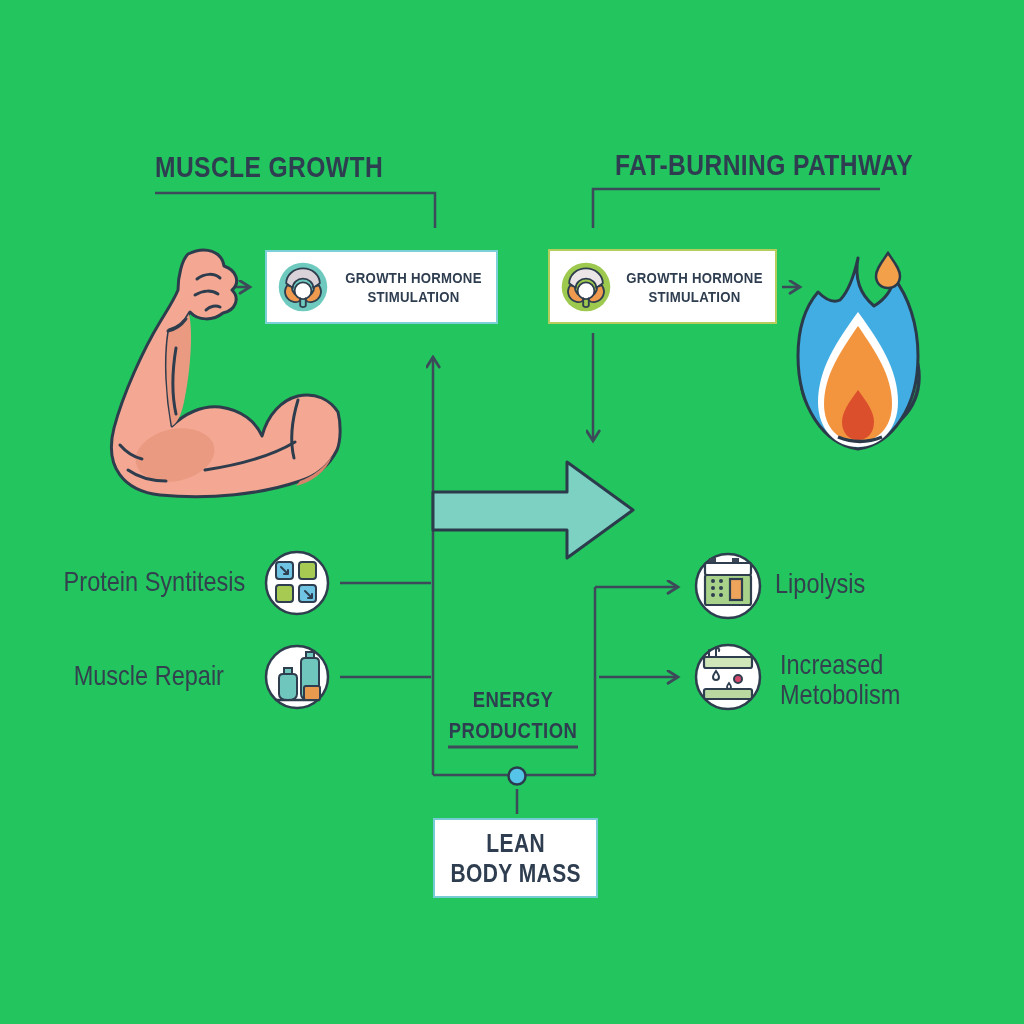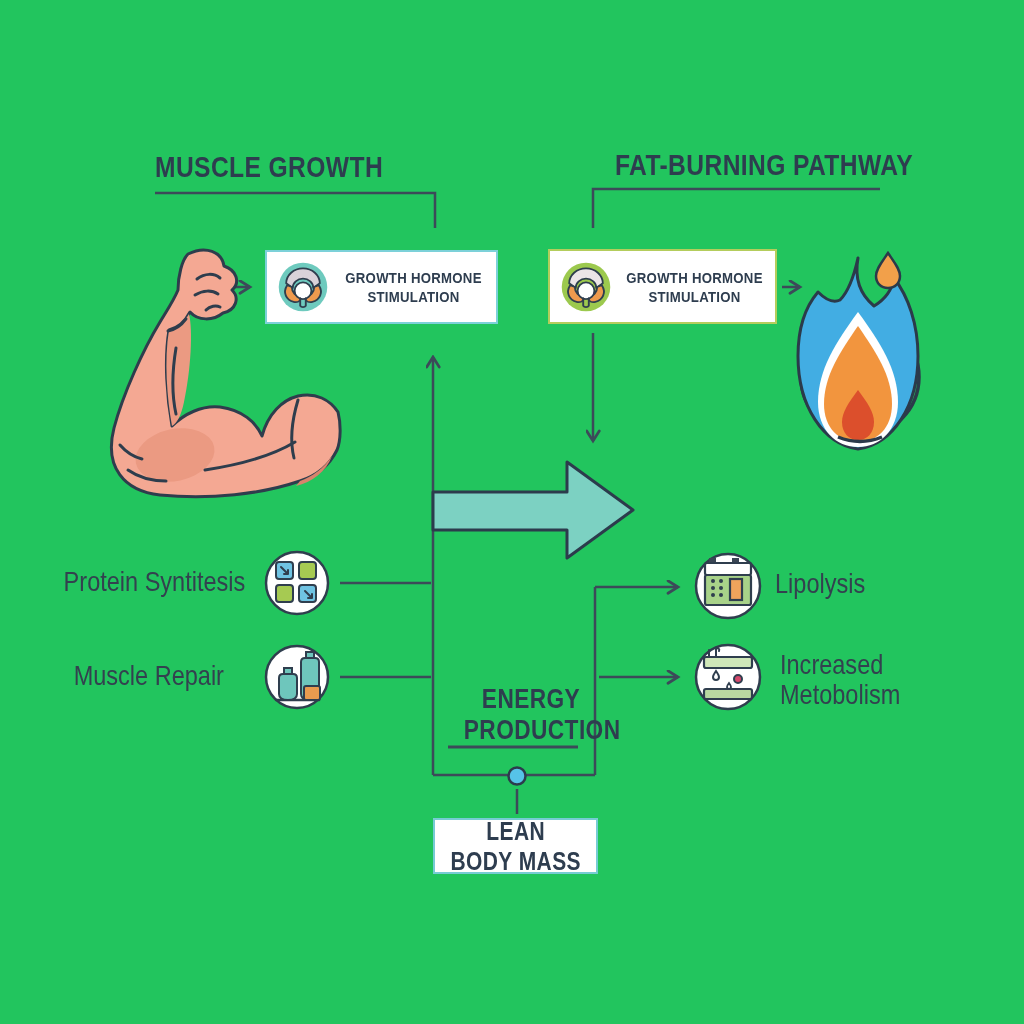--- a/index.html
+++ b/index.html
@@ -12,24 +12,24 @@
   .gh-box{position:absolute;background:#fff;display:flex;align-items:center;box-sizing:border-box;justify-content:space-between;}
   .gh-box.left{left:265px;top:250px;width:233px;height:74px;border:2.5px solid #7cd1d9;}
   .gh-box.right{left:548px;top:249px;width:229px;height:75px;border:2.5px solid #b4cd5c;}
   .gh-text{flex:1;text-align:center;font-size:15px;font-weight:700;line-height:19px;
            letter-spacing:.3px;transform:scaleX(.88);transform-origin:center;}
   .gh-icon{margin-left:8px;flex:0 0 auto;}
   .side-label{position:absolute;font-size:28px;font-weight:400;color:#33414f;
               transform:scaleX(.84);white-space:nowrap;}
   .r-align{transform-origin:right center;text-align:right;}
   .l-align{transform-origin:left center;text-align:left;}
-  .energy{position:absolute;left:451px;top:684px;width:160px;text-align:center;
-          font-size:27px;font-weight:700;line-height:31px;letter-spacing:.5px;}
+  .energy{position:absolute;left:433px;top:684px;width:160px;text-align:center;
+          font-size:22px;font-weight:700;line-height:31px;letter-spacing:.5px;}
   .energy .inner{transform:scaleX(.84);transform-origin:center;}
-  .lean-box{position:absolute;left:433px;top:818px;width:165px;height:56px;box-sizing:border-box;
+  .lean-box{position:absolute;left:433px;top:818px;width:165px;height:80px;box-sizing:border-box;
             border:2.5px solid #76ccd4;background:#fff;display:flex;align-items:center;justify-content:center;}
   .lean-text{text-align:center;font-size:25px;font-weight:700;line-height:30px;letter-spacing:.5px;
              transform:scaleX(.84);transform-origin:center;}
 </style>
 </head>
 <body>
 
 <div class="stage">
 
   <svg class="abs" style="left:0;top:0;" width="1024" height="1024" viewBox="0 0 1024 1024">

